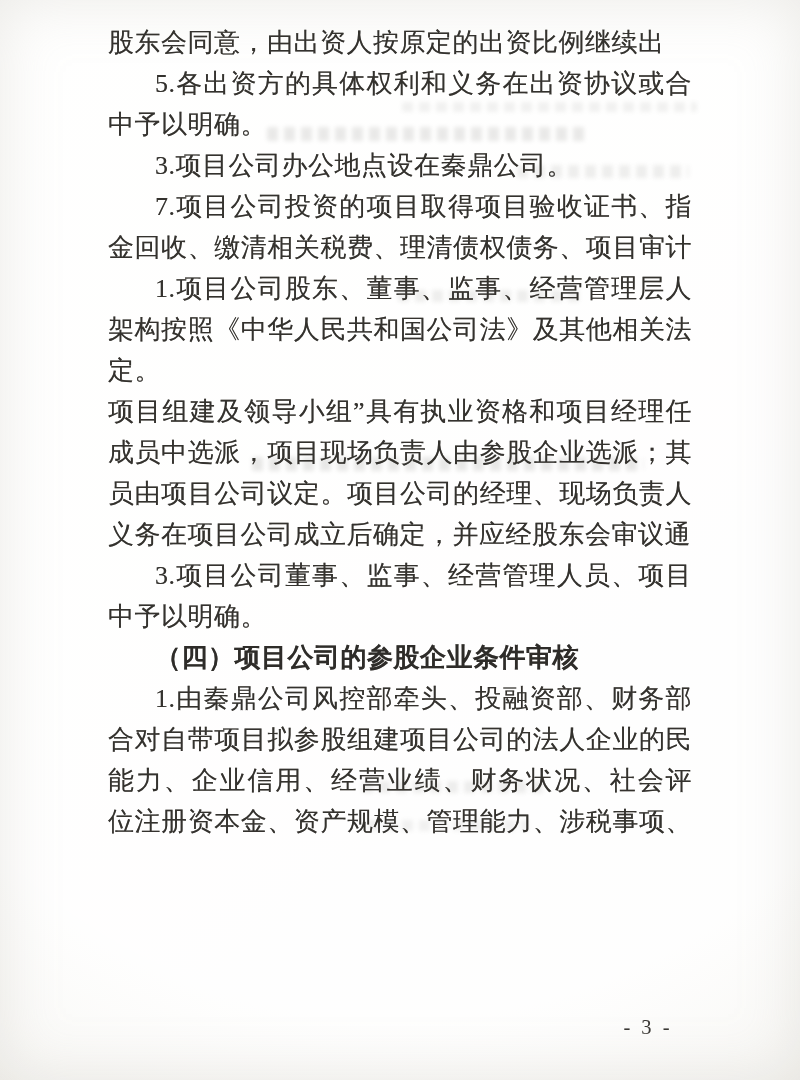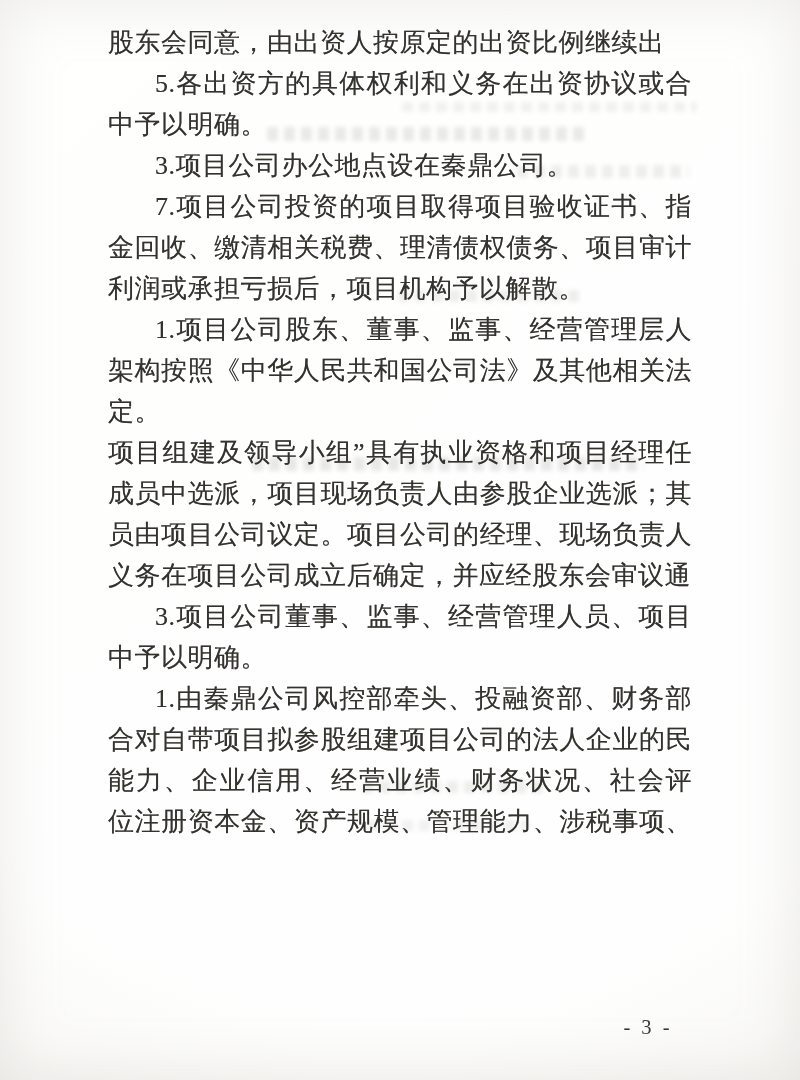--- a/index.html
+++ b/index.html
@@ -78,30 +78,30 @@
   <div class="ghost" style="left:362px; top:781px; width:183px; height:12px; opacity:.11;"></div>
   <div class="ghost" style="left:368px; top:820px; width:160px; height:11px; opacity:.09;"></div>
 
   <div class="content">
     <div class="line">股东会同意，由出资人按原定的出资比例继续出资。</div>
     <div class="line indent j">5.各出资方的具体权利和义务在出资协议或合作协议</div>
     <div class="line">中予以明确。</div>
     <div class="line indent">3.项目公司办公地点设在秦鼎公司。</div>
     <div class="line indent j">7.项目公司投资的项目取得项目验收证书、指标交易资</div>
     <div class="line j">金回收、缴清相关税费、理清债权债务、项目审计结束分配</div>
-    <div class="line">利润或承担亏损后，项目机构予以解散。</div>
     <div class="line indent j">1.项目公司股东、董事、监事、经营管理层人员及组织</div>
     <div class="line j">架构按照《中华人民共和国公司法》及其他相关法律法规确</div>
     <div class="line">定。</div>
     <div class="line j">项目组建及领导小组”具有执业资格和项目经理任职经历的</div>
     <div class="line j">成员中选派，项目现场负责人由参股企业选派；其他管理人</div>
     <div class="line j">员由项目公司议定。项目公司的经理、现场负责人的权力及</div>
     <div class="line">义务在项目公司成立后确定，并应经股东会审议通过。</div>
     <div class="line indent j">3.项目公司董事、监事、经营管理人员、项目部人员的</div>
     <div class="line">中予以明确。</div>
+    <div class="line indent heading">（四）项目公司的参股企业条件审核</div>
     <div class="line indent j">1.由秦鼎公司风控部牵头、投融资部、财务部等部门配</div>
     <div class="line j">合对自带项目拟参股组建项目公司的法人企业的民事行为</div>
     <div class="line j">能力、企业信用、经营业绩、财务状况、社会评价、实际到</div>
     <div class="line j">位注册资本金、资产规模、管理能力、涉税事项、民事诉讼、</div>
   </div>
 
   <div class="page-number">- 3 -</div>
 </div>
 
 </body></html>

